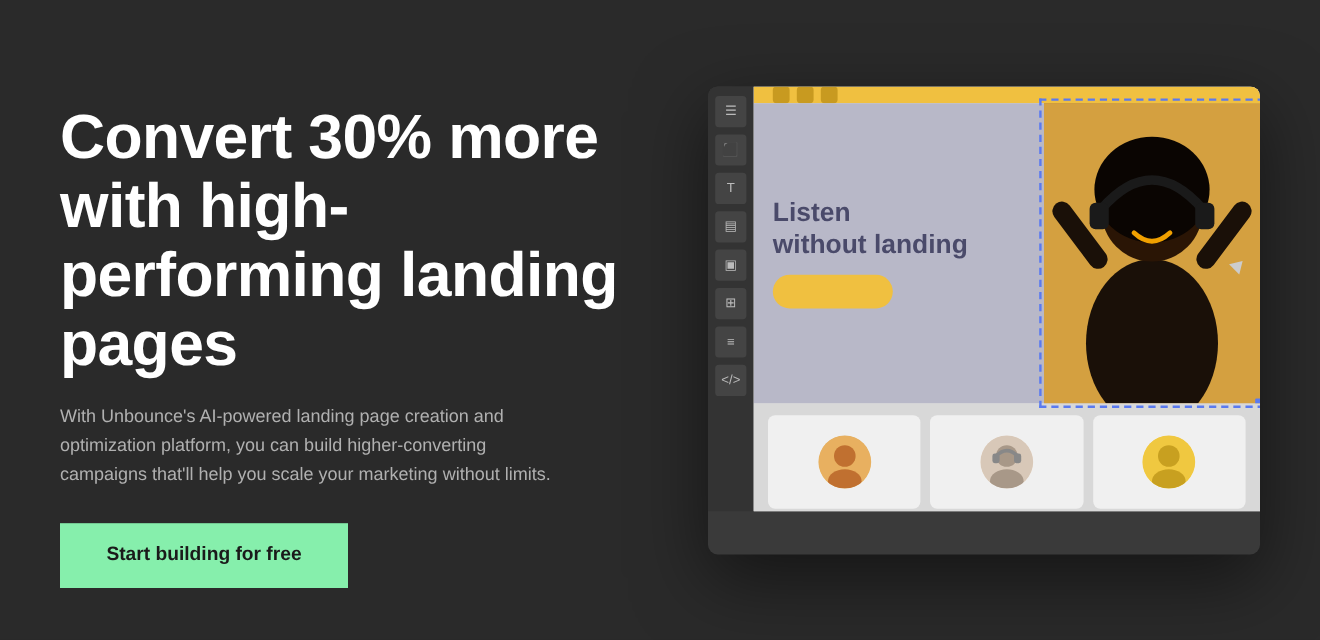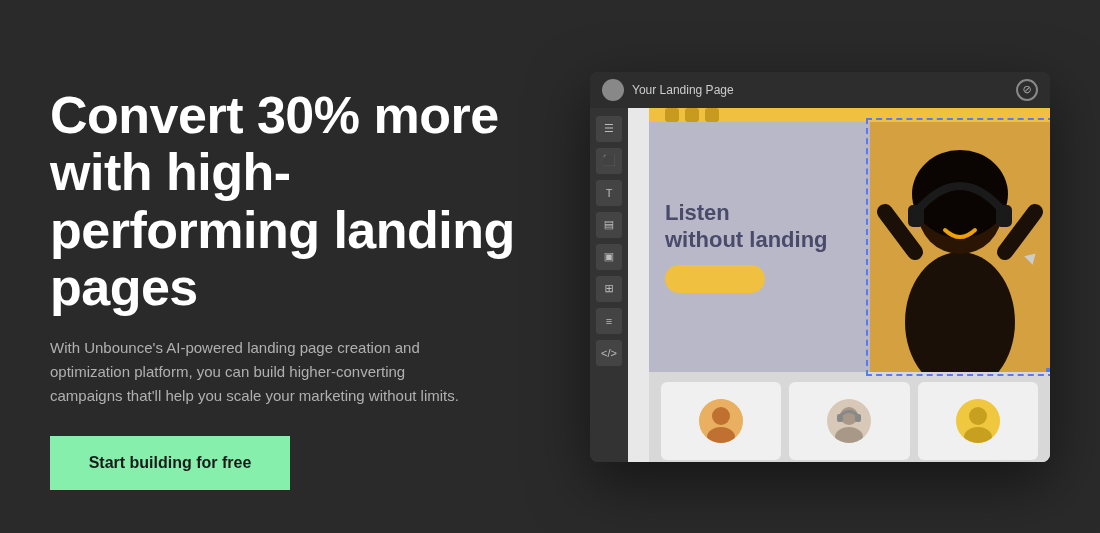--- a/index.html
+++ b/index.html
@@ -134,21 +134,20 @@
       color: #bbb;
       font-size: 11px;
     }
 
     .builder-canvas {
       flex: 1;
       background: #e8e8e8;
       display: flex;
       flex-direction: column;
       overflow: hidden;
-      padding-left: 21px;
     }
 
     
     .canvas-topbar {
       background: #f0c040;
       height: 50px;
       display: flex;
       align-items: center;
       padding: 0 16px;
       gap: 6px;
@@ -279,25 +278,20 @@
     <h1 class="headline">Convert 30% more with high-performing landing pages</h1>
 
     <p class="subtext">With Unbounce's AI-powered landing page creation and optimization platform, you can build higher-converting campaigns that'll help you scale your marketing without limits.</p>
 
     <button class="cta-button">Start building for free</button>
 
   </div>
 
   <div class="builder-mockup">
 
-    <div class="builder-titlebar">
-      <div class="titlebar-avatar"></div>
-      <span class="titlebar-title">Your Landing Page</span>
-      <div class="titlebar-icon">⊘</div>
-    </div>
 
     <div class="builder-body">
 
       <div class="builder-sidebar">
         <div class="sidebar-tool">☰</div>
         <div class="sidebar-tool">⬛</div>
         <div class="sidebar-tool">T</div>
         <div class="sidebar-tool">▤</div>
         <div class="sidebar-tool">▣</div>
         <div class="sidebar-tool">⊞</div>

